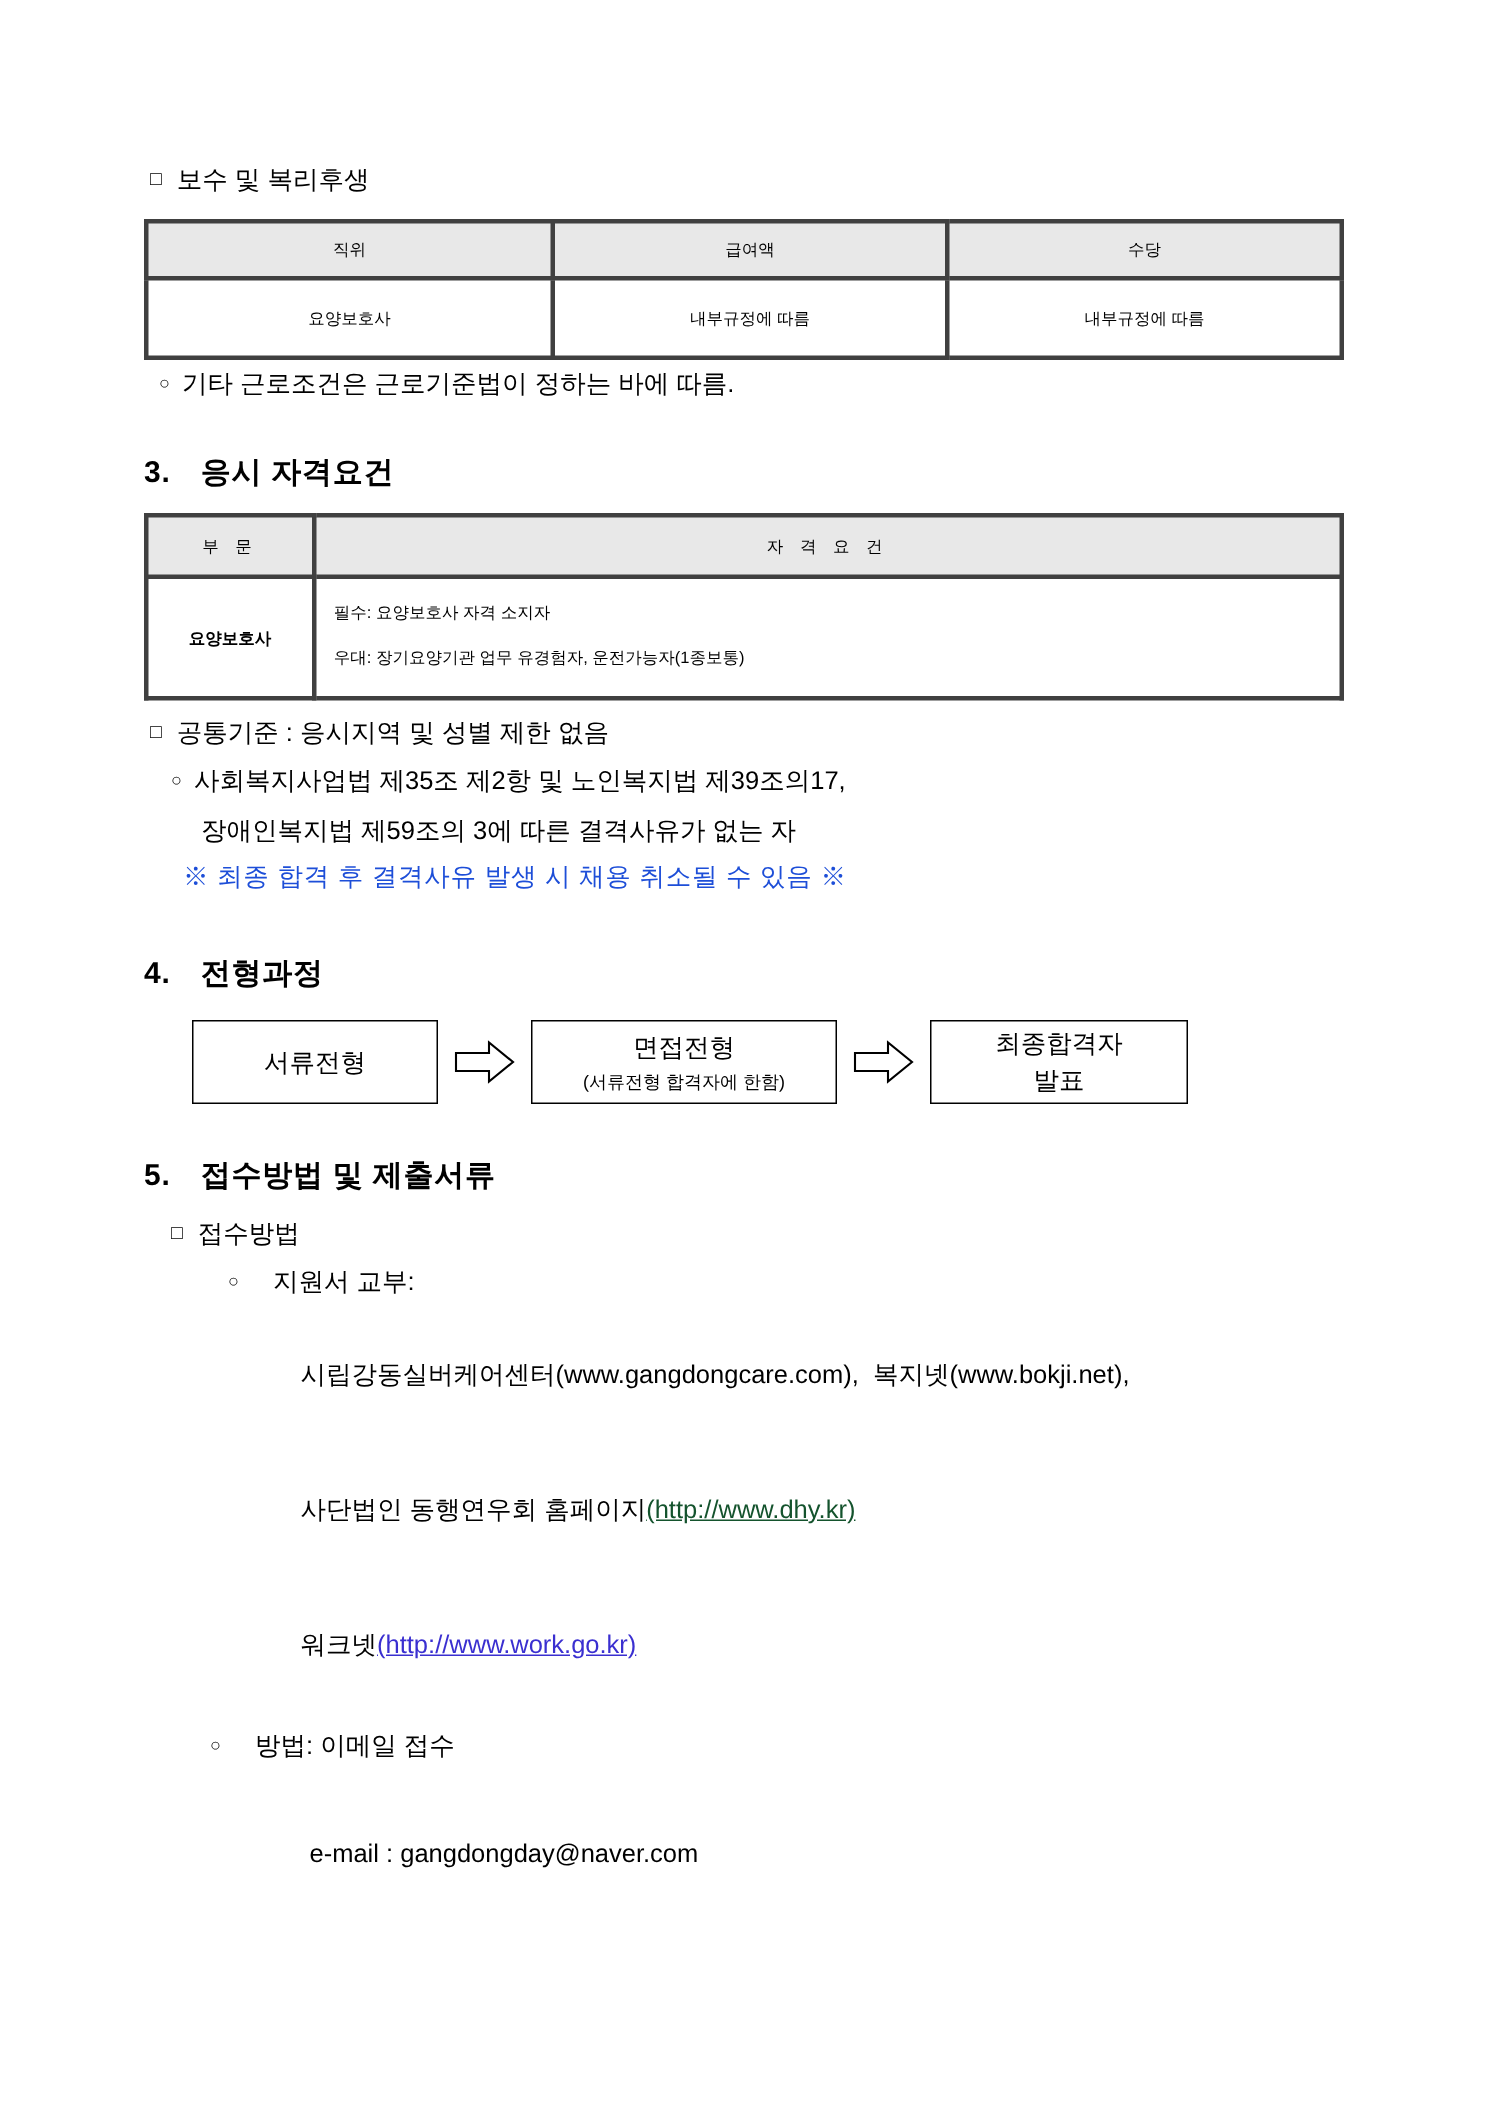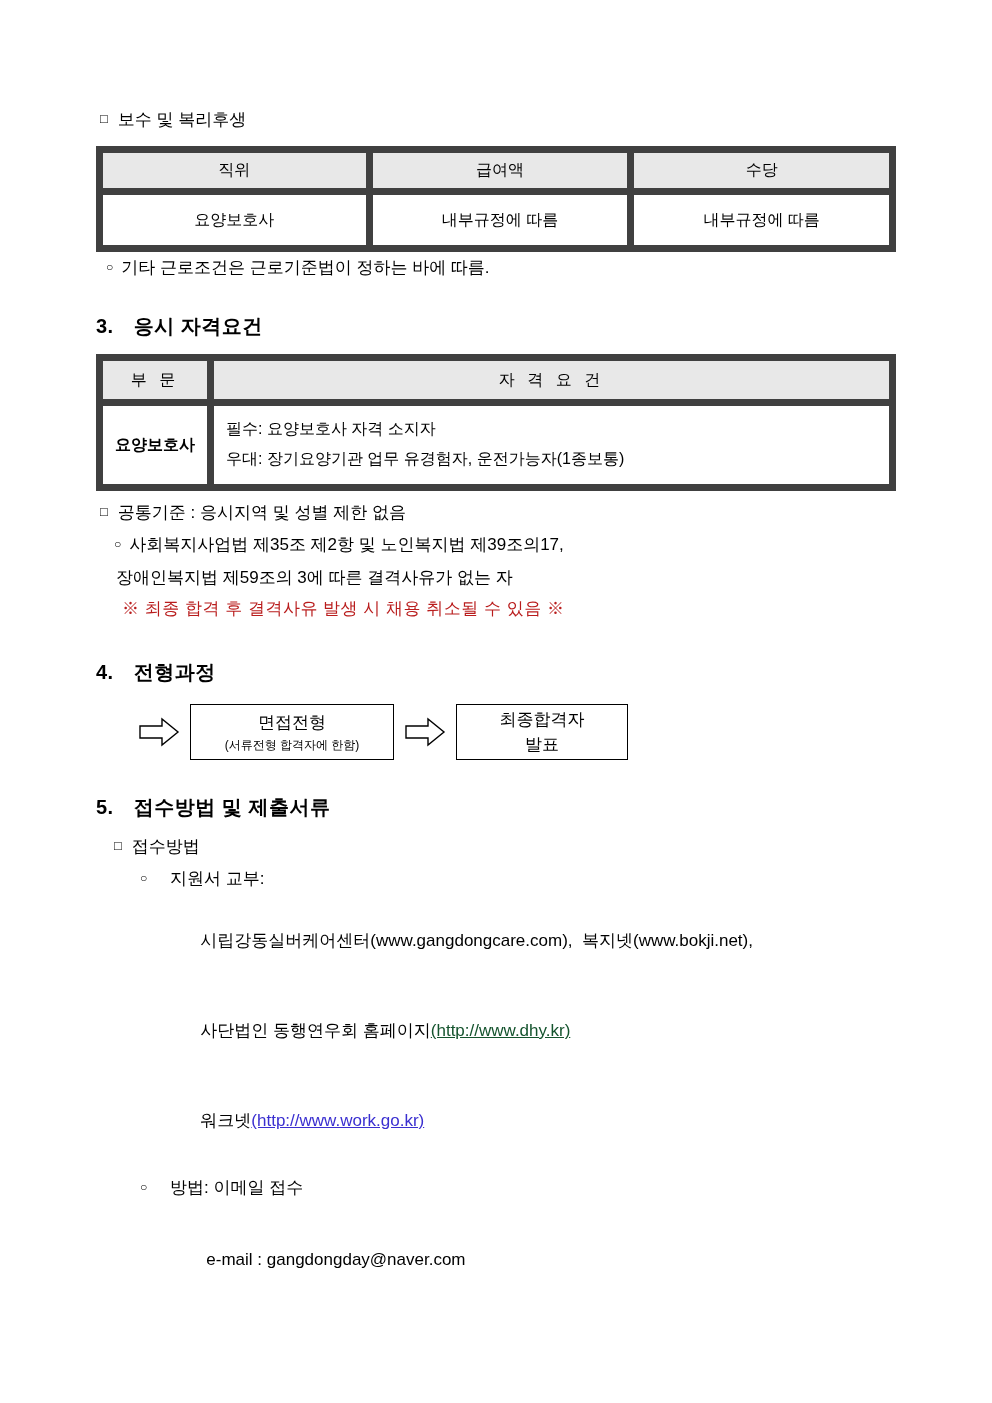--- a/index.html
+++ b/index.html
@@ -62,22 +62,22 @@
     margin: 0;
     letter-spacing: 0.5px;
   }
 
   
   table {
     border-collapse: collapse;
     width: 100%;
   }
   table td, table th {
-    border: 7px solid #404040;
-    font-size: 16px;
+    border: 3px solid #404040;
+    font-size: 11px;
     font-weight: normal;
     text-align: center;
     vertical-align: middle;
   }
   .t-pay th {
     background: #e8e8e8;
     height: 33px;
     font-weight: normal;
   }
   .t-pay td {
@@ -125,21 +125,21 @@
   .arrow {
     width: 62px;
     display: flex;
     justify-content: center;
     align-items: center;
   }
   .arrow svg { display: block; }
 
   
   .warn {
-    color: #b91c1c;
+    color: #1d4ed8;
     font-size: 17px;
     letter-spacing: 0.5px;
     margin-left: 26px;
     line-height: 32px;
   }
   .link {
     color: #3a2fd0;
     text-decoration: underline;
   }
   .link-purple {
@@ -217,37 +217,40 @@
     <div class="sp-6"></div>
 
     <div class="line-sq">
       <span class="sq">□</span><span>공통기준 :  응시지역 및 성별 제한 없음</span>
     </div>
 
 
     <div class="line-ci" style="margin-left:18px">
       <span class="ci">○</span><span>사회복지사업법 제35조 제2항 및 노인복지법 제39조의17,</span>
     </div>
-    <div class="line-ci" style="margin-left:20px">
+    <div class="line-ci" style="margin-left:38px">
       <span>장애인복지법 제59조의 3에 따른 결격사유가 없는 자</span>
     </div>
 
     <div class="warn">※ 최종 합격 후 결격사유 발생 시 채용 취소될 수 있음 ※</div>
 
     <div class="sp-34"></div>
 
     <h2 class="section">
       <span>4.</span>
       <span style="display:inline-block;width:8px"></span>
       <span>전형과정</span>
     </h2>
 
     <div class="sp-18"></div>
 
     <div class="flow">
+      <div class="flow-box b1">
+        <div>서류전형</div>
+      </div>
       <div class="arrow">
         <svg width="42" height="30" viewBox="0 0 42 30">
           <polygon points="2,9 24,9 24,2 40,15 24,28 24,21 2,21" fill="#ffffff" stroke="#000000" stroke-width="1.4"></polygon>
         </svg>
       </div>
       <div class="flow-box b2">
         <div>면접전형</div>
         <div class="sub">(서류전형 합격자에 한함)</div>
       </div>
       <div class="arrow">
@@ -268,21 +271,21 @@
       <span style="display:inline-block;width:8px"></span>
       <span>접수방법 및 제출서류</span>
     </h2>
 
     <div class="sp-10"></div>
 
     <div class="line-sq" style="margin-left:18px">
       <span class="sq">□</span><span>접수방법</span>
     </div>
 
-    <div class="line-ci" style="margin-left:44px">
+    <div class="line-ci" style="margin-left:56px">
       <span class="ci">○</span>
       <span style="display:inline-block;width:10px"></span><span>지원서 교부:</span>
     </div>
 
     <div class="line" style="margin-left:76px">
       <span>시립강동실버케어센터(www.gangdongcare.com),  복지넷(www.bokji.net),</span>
     </div>
     <div class="line" style="margin-left:76px">
       <span>사단법인 동행연우회 홈페이지</span><a class="link-purple" href="#">(http://www.dhy.kr)</a>
     </div>

